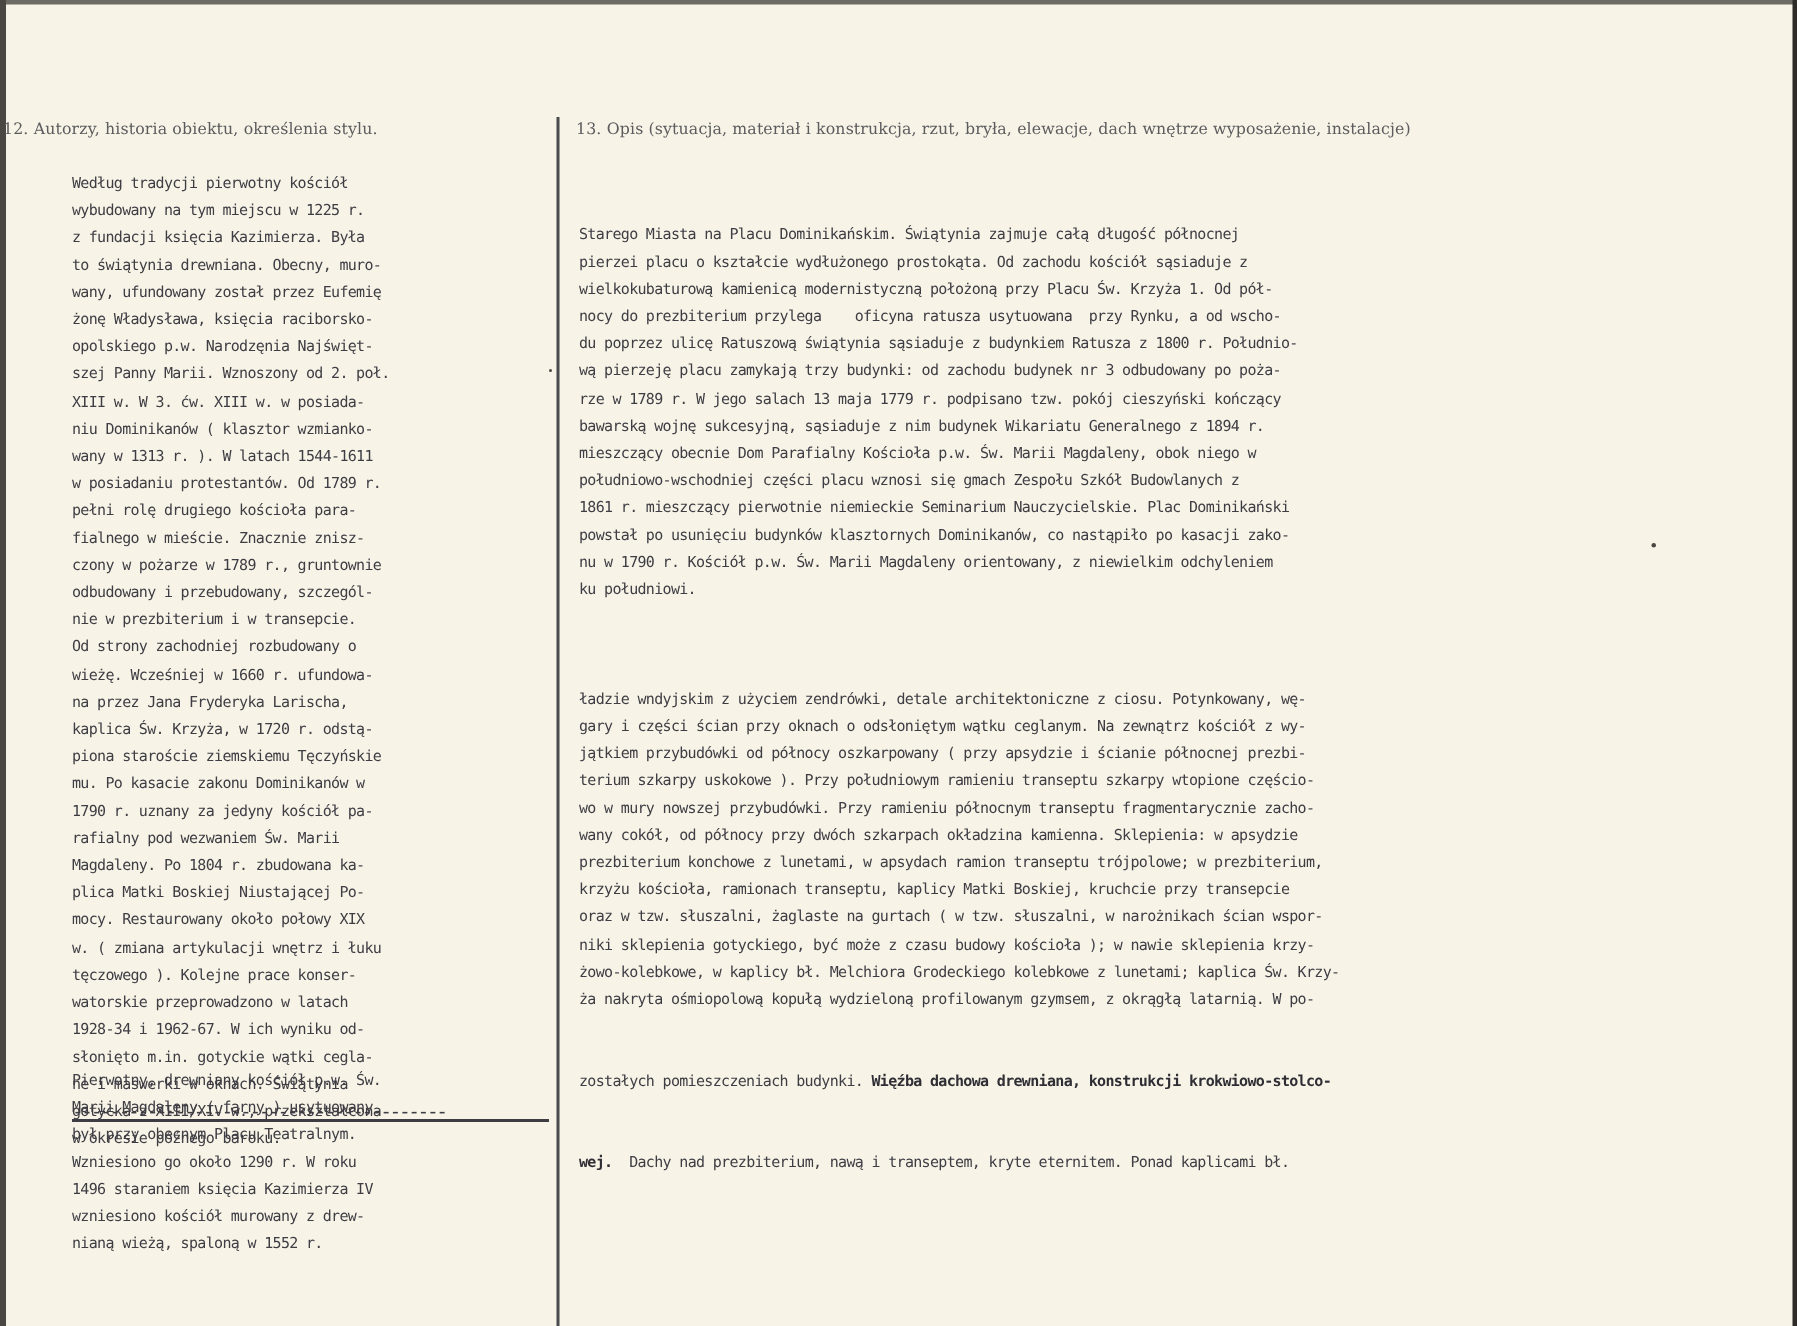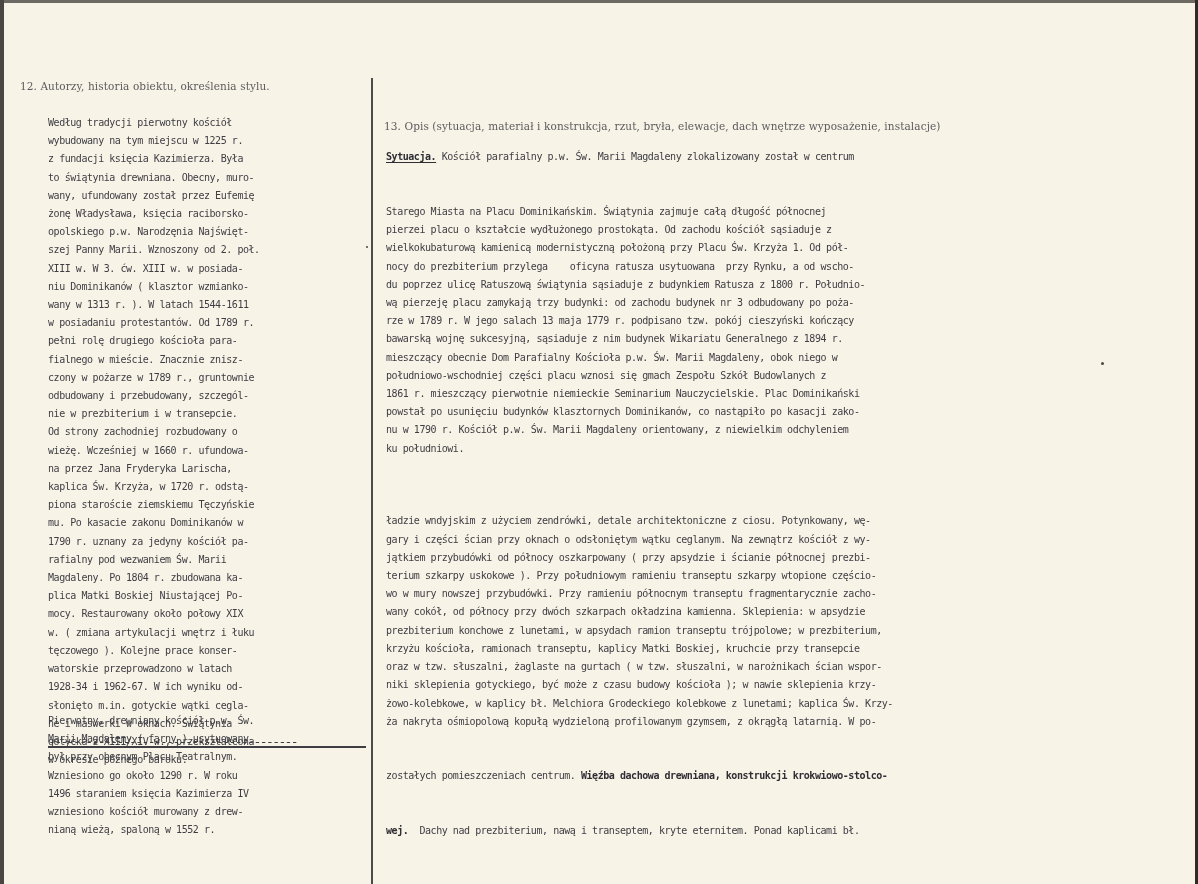--- a/index.html
+++ b/index.html
@@ -40,22 +40,22 @@
     }
     .header {
       position: absolute;
       top: 80px;
       font-family: "DejaVu Serif", serif;
       font-size: 10.5px;
       color: #5c5b5e;
       letter-spacing: 0.1px;
       white-space: nowrap;
     }
-    .header.left  { left: 20px; }
-    .header.right { left: 384px; margin-top: 40px; }
+    .header.left  { left: 2px; }
+    .header.right { left: 384px; }
 
     .tw {
       font-family: "DejaVu Sans Mono", "Liberation Mono", monospace;
       font-size: 10px;
       line-height: 18.2px;
       color: #3e3d44;
       white-space: pre;
       letter-spacing: -0.45px;
     }
     .left-block {
@@ -128,23 +128,22 @@
 <div class="col-divider"></div>
 
 <div class="left-block tw" id="left-history"><span class="line">Według tradycji pierwotny kościół</span><span class="line">wybudowany na tym miejscu w 1225 r.</span><span class="line">z fundacji księcia Kazimierza. Była</span><span class="line">to świątynia drewniana. Obecny, muro-</span><span class="line">wany, ufundowany został przez Eufemię</span><span class="line">żonę Władysława, księcia raciborsko-</span><span class="line">opolskiego p.w. Narodzęnia Najświęt-</span><span class="line">szej Panny Marii. Wznoszony od 2. poł.</span><span class="line">XIII w. W 3. ćw. XIII w. w posiada-</span><span class="line">niu Dominikanów ( klasztor wzmianko-</span><span class="line">wany w 1313 r. ). W latach 1544-1611</span><span class="line">w posiadaniu protestantów. Od 1789 r.</span><span class="line">pełni rolę drugiego kościoła para-</span><span class="line">fialnego w mieście. Znacznie znisz-</span><span class="line">czony w pożarze w 1789 r., gruntownie</span><span class="line">odbudowany i przebudowany, szczegól-</span><span class="line">nie w prezbiterium i w transepcie.</span><span class="line">Od strony zachodniej rozbudowany o</span><span class="line">wieżę. Wcześniej w 1660 r. ufundowa-</span><span class="line">na przez Jana Fryderyka Larischa,</span><span class="line">kaplica Św. Krzyża, w 1720 r. odstą-</span><span class="line">piona staroście ziemskiemu Tęczyńskie</span><span class="line">mu. Po kasacie zakonu Dominikanów w</span><span class="line">1790 r. uznany za jedyny kościół pa-</span><span class="line">rafialny pod wezwaniem Św. Marii</span><span class="line">Magdaleny. Po 1804 r. zbudowana ka-</span><span class="line">plica Matki Boskiej Niustającej Po-</span><span class="line">mocy. Restaurowany około połowy XIX</span><span class="line">w. ( zmiana artykulacji wnętrz i łuku</span><span class="line">tęczowego ). Kolejne prace konser-</span><span class="line">watorskie przeprowadzono w latach</span><span class="line">1928-34 i 1962-67. W ich wyniku od-</span><span class="line">słonięto m.in. gotyckie wątki cegla-</span><span class="line">ne i maswerki w oknach. Świątynia</span><span class="line">gotycka z XIII/XIV w., przekształcona</span><span class="line">w okresie późnego baroku.</span></div>
 
 <div class="dash-rule">----------------------------------------</div>
 <div class="solid-rule"></div>
 
 <div class="left-block2 tw" id="left-earlier"><span class="line">Pierwotny, drewniany kościół p.w. Św.</span><span class="line">Marii Magdaleny ( farny ) usytuowany</span><span class="line">był przy obecnym Placu Teatralnym.</span><span class="line">Wzniesiono go około 1290 r. W roku</span><span class="line">1496 staraniem księcia Kazimierza IV</span><span class="line">wzniesiono kościół murowany z drew-</span><span class="line">nianą wieżą, spaloną w 1552 r.</span></div>
 
 <div class="right-block tw">
-  <span class="line"><span class="heading">Sytuacja.</span><span> Kościół parafialny p.w. Św. Marii Magdaleny zlokalizowany został w centrum</span></span>
   <div id="situation-lines"><span class="line">Starego Miasta na Placu Dominikańskim. Świątynia zajmuje całą długość północnej</span><span class="line">pierzei placu o kształcie wydłużonego prostokąta. Od zachodu kościół sąsiaduje z</span><span class="line">wielkokubaturową kamienicą modernistyczną położoną przy Placu Św. Krzyża 1. Od pół-</span><span class="line">nocy do prezbiterium przylega    oficyna ratusza usytuowana  przy Rynku, a od wscho-</span><span class="line">du poprzez ulicę Ratuszową świątynia sąsiaduje z budynkiem Ratusza z 1800 r. Południo-</span><span class="line">wą pierzeję placu zamykają trzy budynki: od zachodu budynek nr 3 odbudowany po poża-</span><span class="line">rze w 1789 r. W jego salach 13 maja 1779 r. podpisano tzw. pokój cieszyński kończący</span><span class="line">bawarską wojnę sukcesyjną, sąsiaduje z nim budynek Wikariatu Generalnego z 1894 r.</span><span class="line">mieszczący obecnie Dom Parafialny Kościoła p.w. Św. Marii Magdaleny, obok niego w</span><span class="line">południowo-wschodniej części placu wznosi się gmach Zespołu Szkół Budowlanych z</span><span class="line">1861 r. mieszczący pierwotnie niemieckie Seminarium Nauczycielskie. Plac Dominikański</span><span class="line">powstał po usunięciu budynków klasztornych Dominikanów, co nastąpiło po kasacji zako-</span><span class="line">nu w 1790 r. Kościół p.w. Św. Marii Magdaleny orientowany, z niewielkim odchyleniem</span><span class="line">ku południowi.</span></div>
 
   <div id="material-lines-before"><span class="line">ładzie wndyjskim z użyciem zendrówki, detale architektoniczne z ciosu. Potynkowany, wę-</span><span class="line">gary i części ścian przy oknach o odsłoniętym wątku ceglanym. Na zewnątrz kościół z wy-</span><span class="line">jątkiem przybudówki od północy oszkarpowany ( przy apsydzie i ścianie północnej prezbi-</span><span class="line">terium szkarpy uskokowe ). Przy południowym ramieniu transeptu szkarpy wtopione częścio-</span><span class="line">wo w mury nowszej przybudówki. Przy ramieniu północnym transeptu fragmentarycznie zacho-</span><span class="line">wany cokół, od północy przy dwóch szkarpach okładzina kamienna. Sklepienia: w apsydzie</span><span class="line">prezbiterium konchowe z lunetami, w apsydach ramion transeptu trójpolowe; w prezbiterium,</span><span class="line">krzyżu kościoła, ramionach transeptu, kaplicy Matki Boskiej, kruchcie przy transepcie</span><span class="line">oraz w tzw. słuszalni, żaglaste na gurtach ( w tzw. słuszalni, w narożnikach ścian wspor-</span><span class="line">niki sklepienia gotyckiego, być może z czasu budowy kościoła ); w nawie sklepienia krzy-</span><span class="line">żowo-kolebkowe, w kaplicy bł. Melchiora Grodeckiego kolebkowe z lunetami; kaplica Św. Krzy-</span><span class="line">ża nakryta ośmiopolową kopułą wydzieloną profilowanym gzymsem, z okrągłą latarnią. W po-</span></div>
-  <span class="line"><span>zostałych pomieszczeniach centrum. </span><span class="emph">Więźba dachowa drewniana, konstrukcji krokwiowo-stolco-</span></span>
+  <span class="line"><span>zostałych pomieszczeniach budynki. </span><span class="emph">Więźba dachowa drewniana, konstrukcji krokwiowo-stolco-</span></span>
   <span class="line"><span class="emph">wej.</span><span>  Dachy nad prezbiterium, nawą i transeptem, kryte eternitem. Ponad kaplicami bł.</span></span>
   
 </div>
 
 <div class="speck" style="left:1101px; top:362px;"></div>
 <div class="speck" style="left:366px; top:246px; width:2px; height:2px;"></div>
 
 </body></html>

